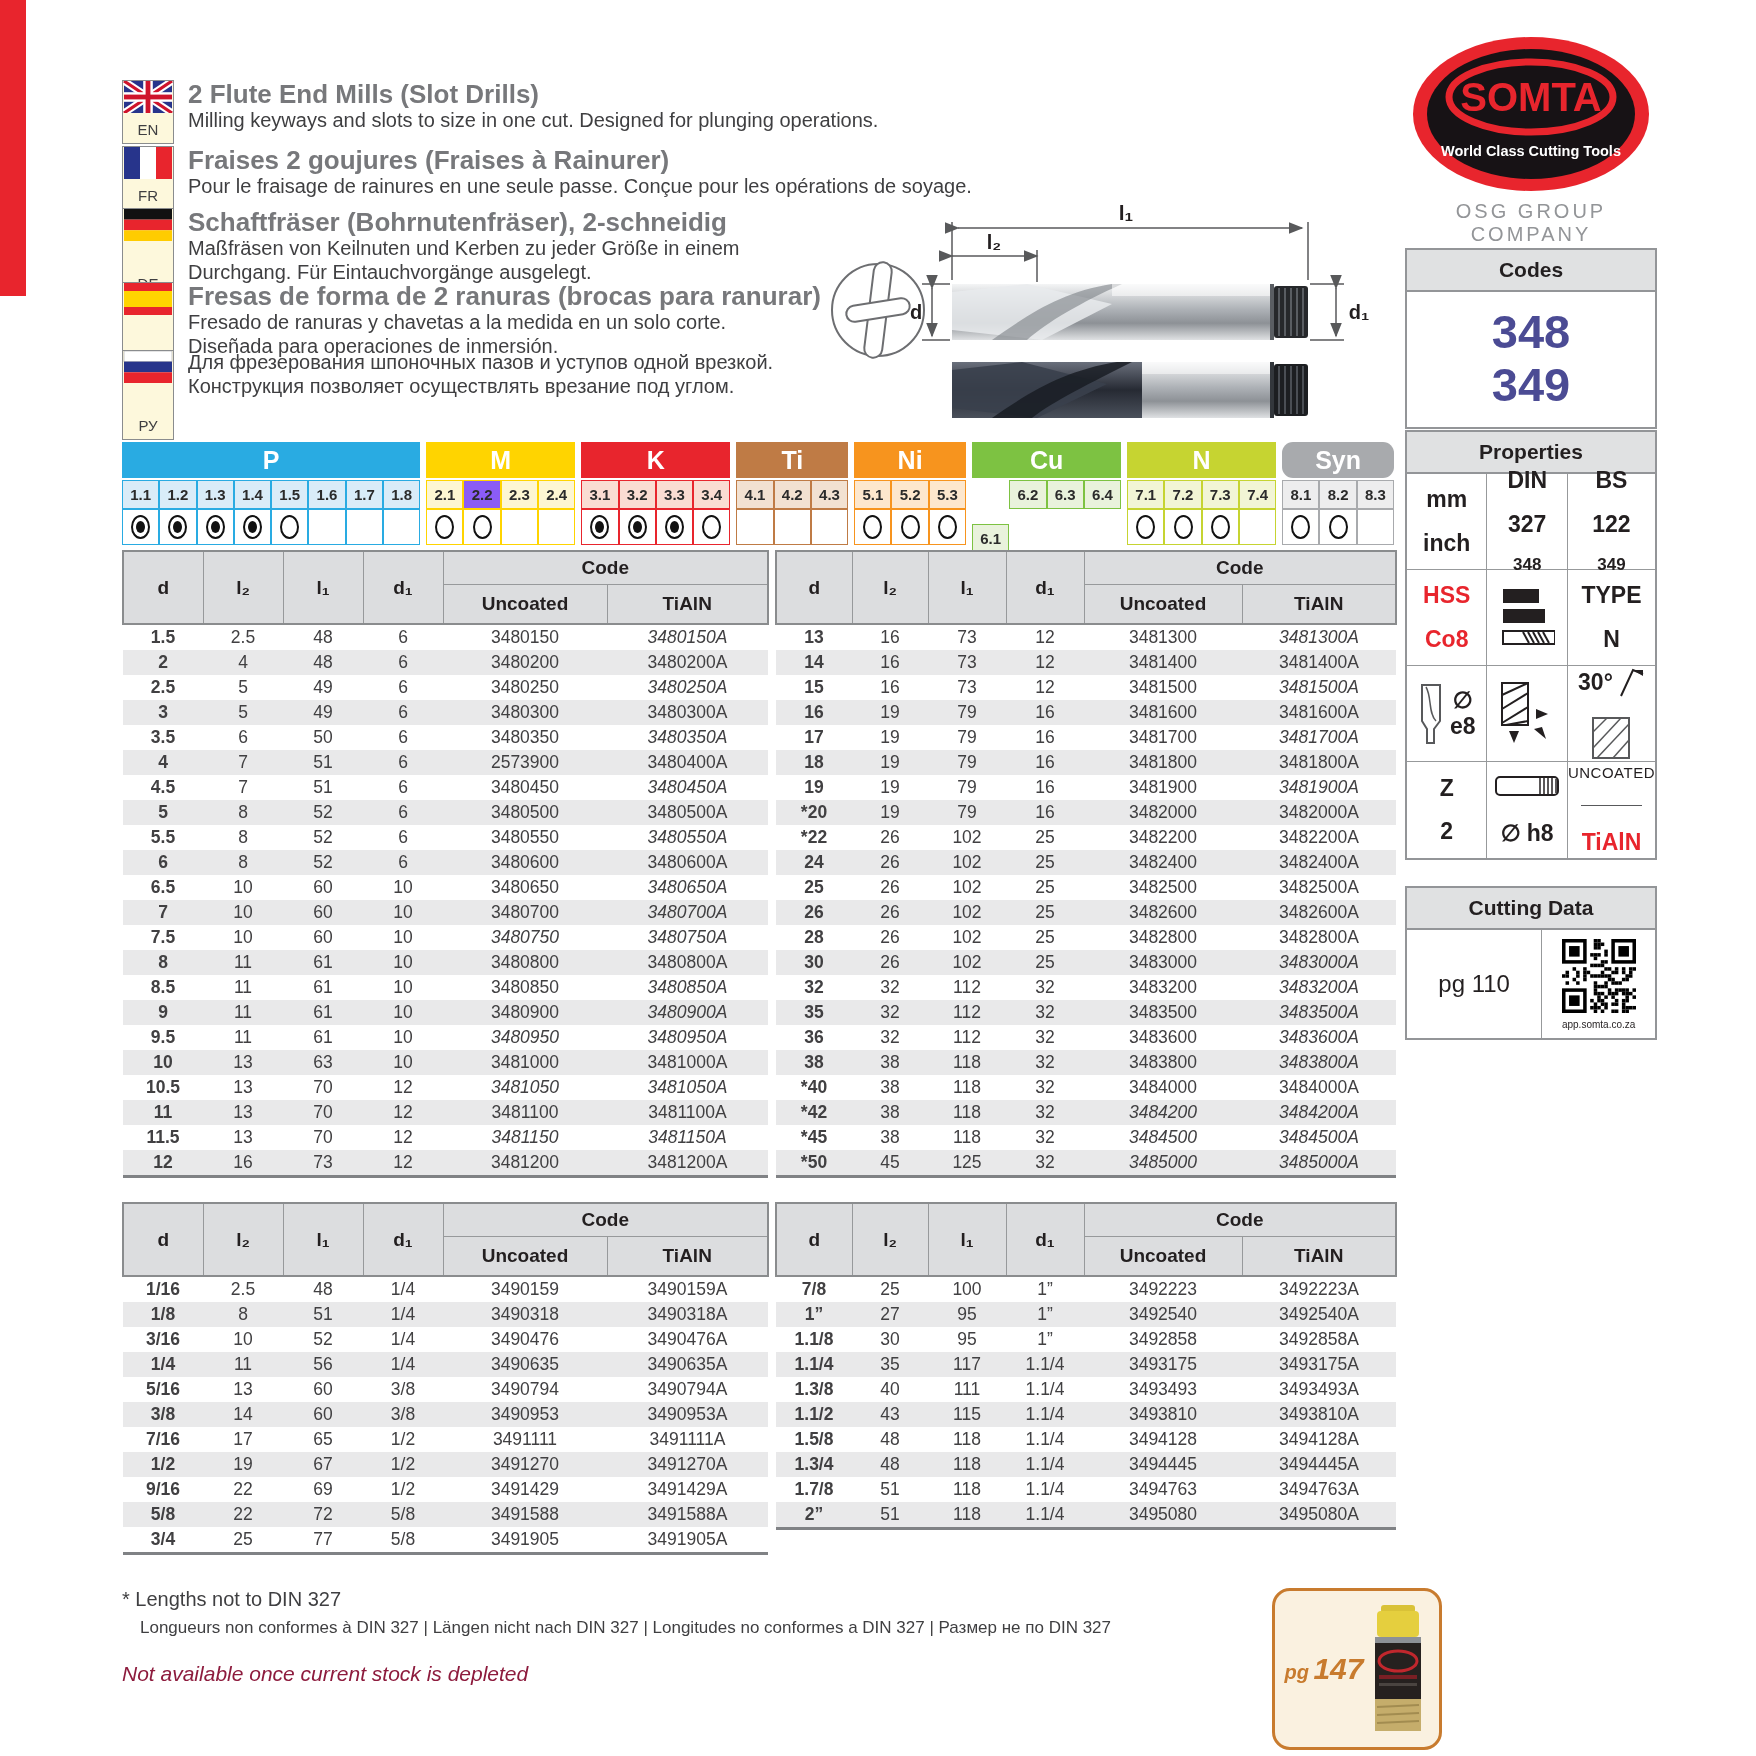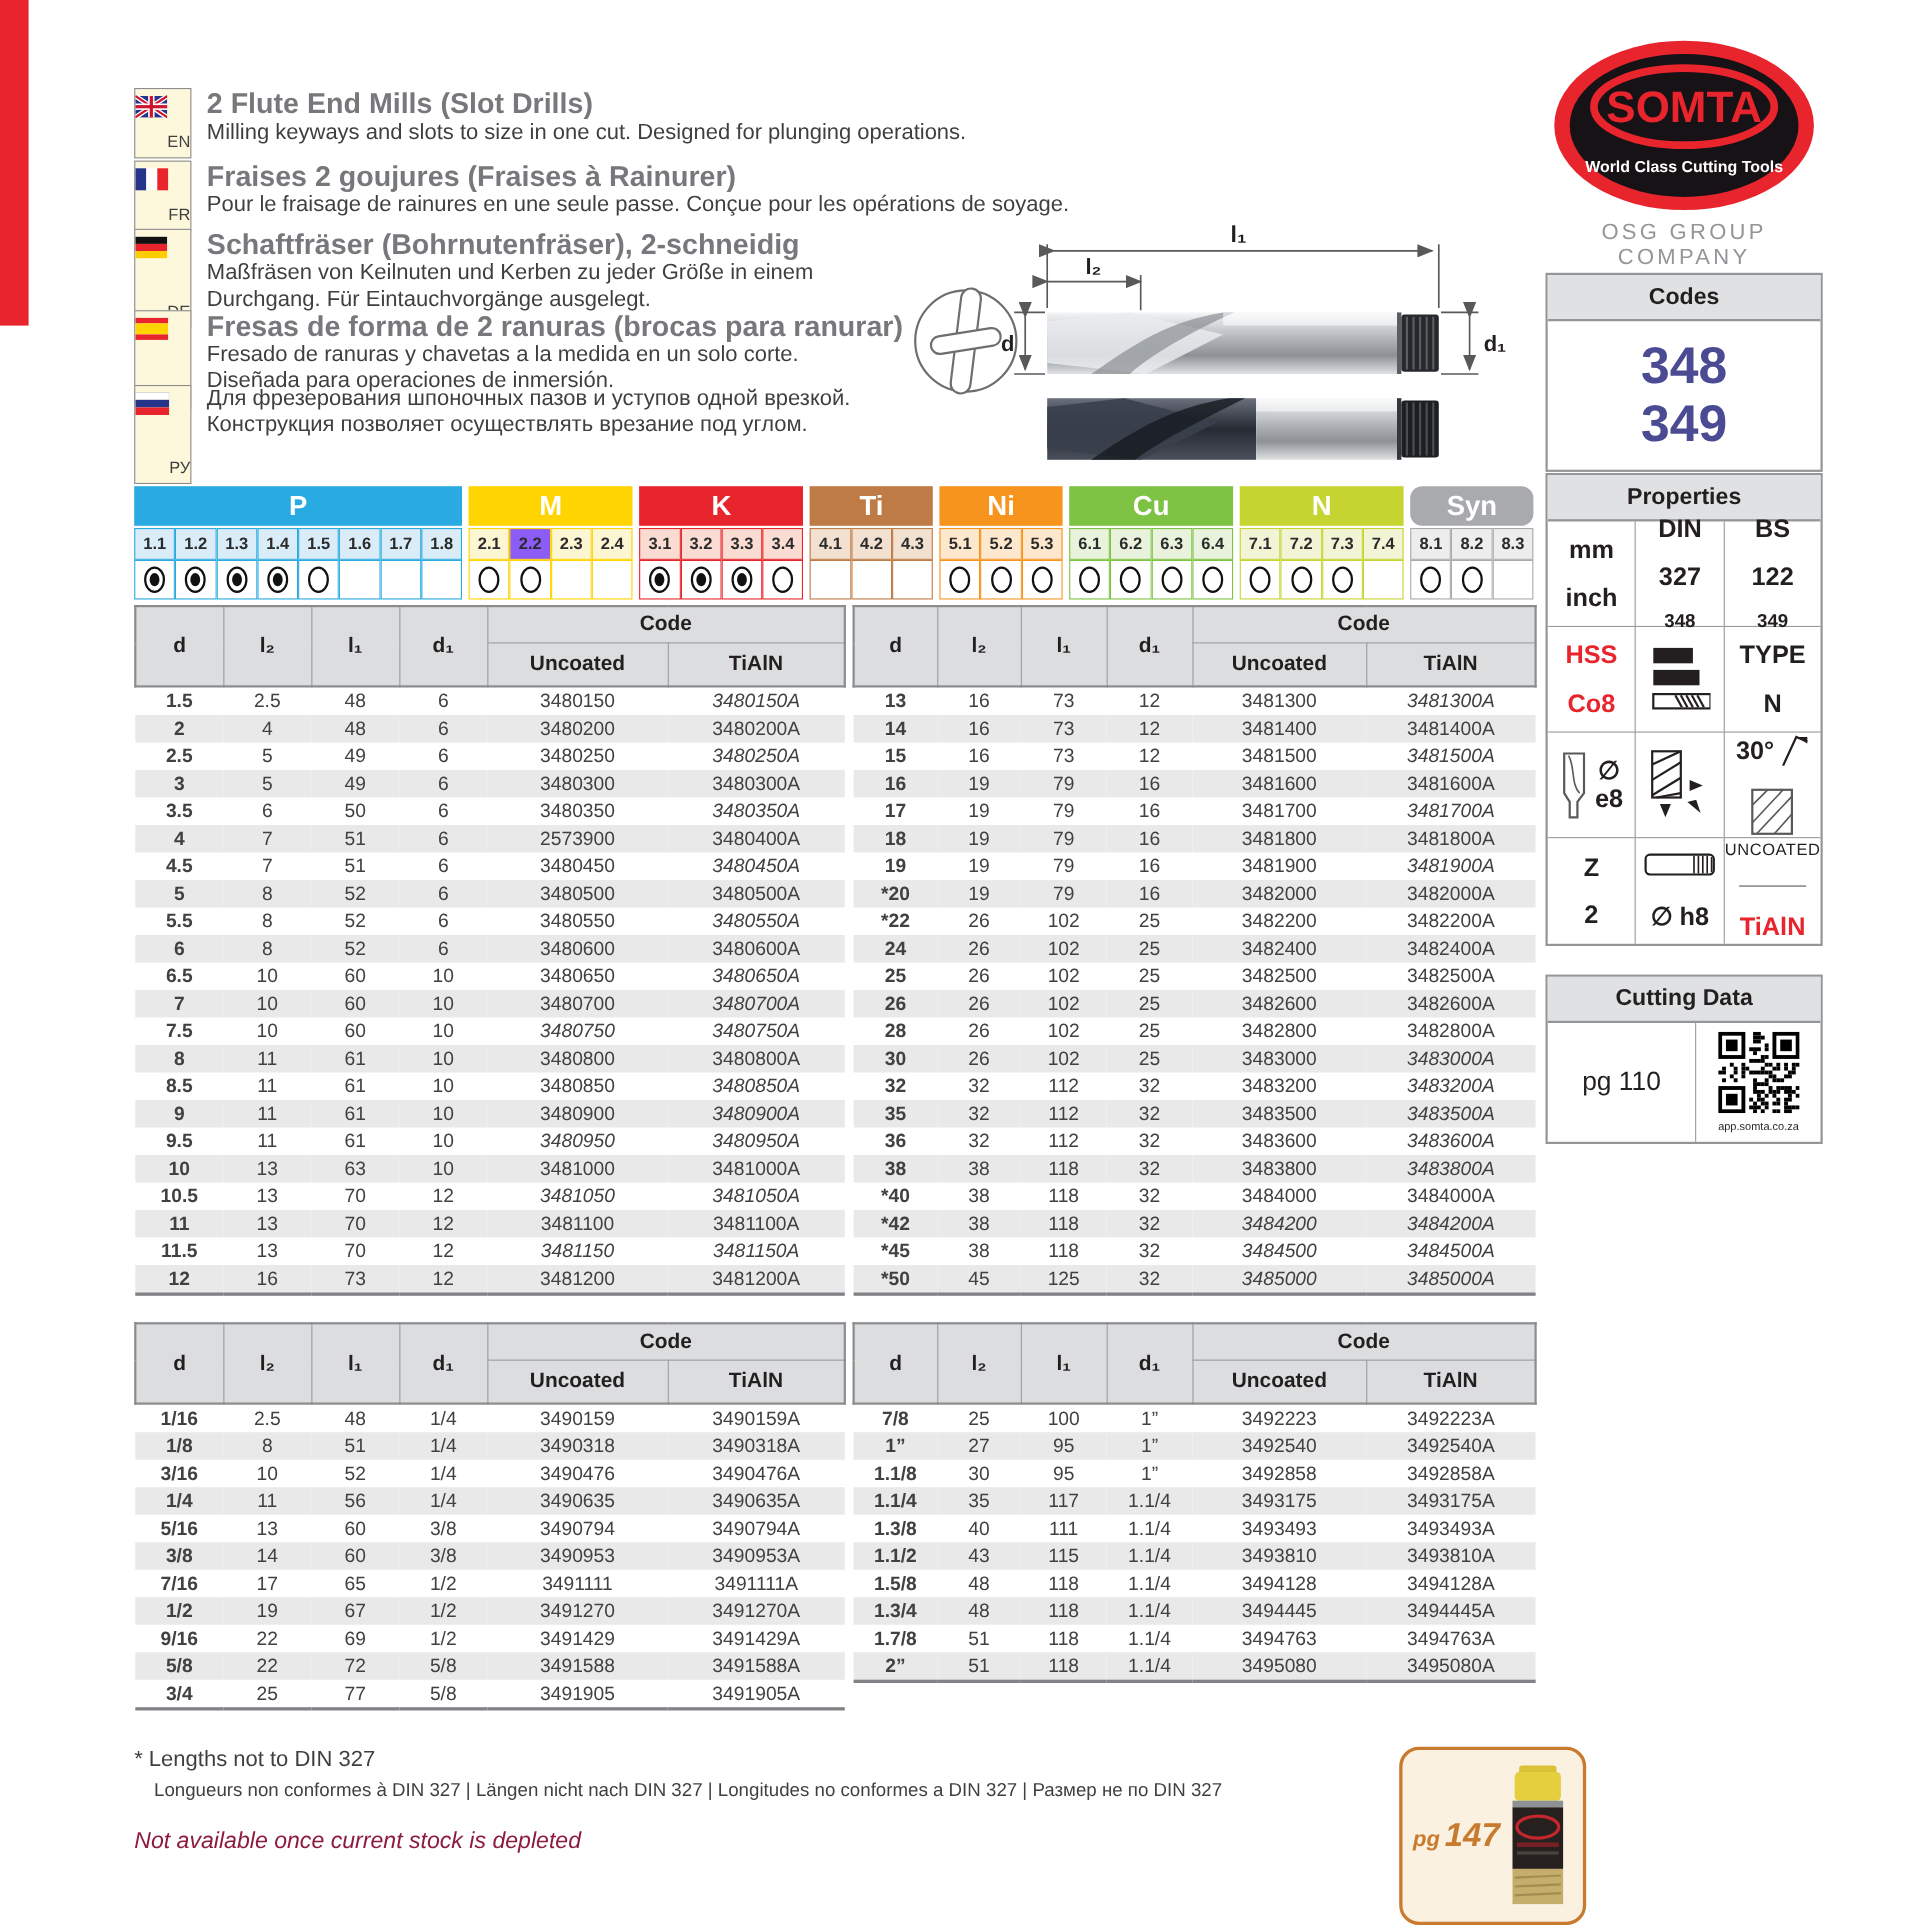--- a/index.html
+++ b/index.html
@@ -3,21 +3,21 @@
 <meta charset="utf-8">
 <style>
   html,body{margin:0;padding:0;}
   body{width:1756px;height:1756px;position:relative;background:#fff;
        font-family:"Liberation Sans",sans-serif;color:#414042;overflow:hidden;}
 
   .red-tab{position:absolute;left:0;top:0;width:26px;height:296px;background:#e8252d;}
 
   
   .lang{position:absolute;left:122px;display:flex;gap:14px;align-items:flex-start;}
-  .flagbox{width:50px;border:1px solid #8a8c8e;background:#fdf8dc;display:flex;flex-direction:row;flex:none;}
+  .flagbox{width:50px;border:1px solid #8a8c8e;background:#fdf8dc;display:flex;flex-direction:column;flex:none;}
   .flagbox svg{display:block;width:100%;height:32px;}
   .flaglabel{text-align:center;font-size:15px;color:#3f3f41;padding:4px 0 5px;flex:1;display:flex;align-items:flex-end;justify-content:center;}
   .lang h2{margin:0;font-size:26px;line-height:1.08;color:#77787b;font-weight:bold;}
   .lang .dline{font-size:20px;line-height:1.22;color:#3f3f41;}
   .h60 .flagbox{height:62px;} .h86 .flagbox{height:88px;}
 
   
   .osg{position:absolute;left:1405px;top:200px;width:252px;text-align:center;
        font-size:20px;letter-spacing:3px;color:#939598;}
   .box{position:absolute;left:1405px;width:252px;border:2px solid #939598;background:#fff;box-sizing:border-box;}
@@ -632,21 +632,21 @@
           <span class="ring"></span>
         </div>
         <div class="mc-radio" style="border-color: rgb(247, 148, 30);">
           <span class="ring"></span>
         </div>
       </div>
     </div>
     <div class="mc-sec" style="flex-grow: 4;">
       <div class="mc-head" style="background: rgb(125, 194, 66);">Cu</div>
       <div class="mc-row mc-nums">
-        <div class="mc-num" style="background: rgb(233, 242, 220); border-color: rgb(125, 194, 66);">6.1</div>
+        <div class="mc-num" style="background: rgb(233, 242, 220); border-color: rgb(125, 194, 66); margin-top: 44px;">6.1</div>
         <div class="mc-num" style="background: rgb(233, 242, 220); border-color: rgb(125, 194, 66);">6.2</div>
         <div class="mc-num" style="background: rgb(233, 242, 220); border-color: rgb(125, 194, 66);">6.3</div>
         <div class="mc-num" style="background: rgb(233, 242, 220); border-color: rgb(125, 194, 66);">6.4</div>
       </div>
       <div class="mc-row">
         <div class="mc-radio" style="border-color: rgb(125, 194, 66);">
           <span class="ring"></span>
         </div>
         <div class="mc-radio" style="border-color: rgb(125, 194, 66);">
           <span class="ring"></span>

